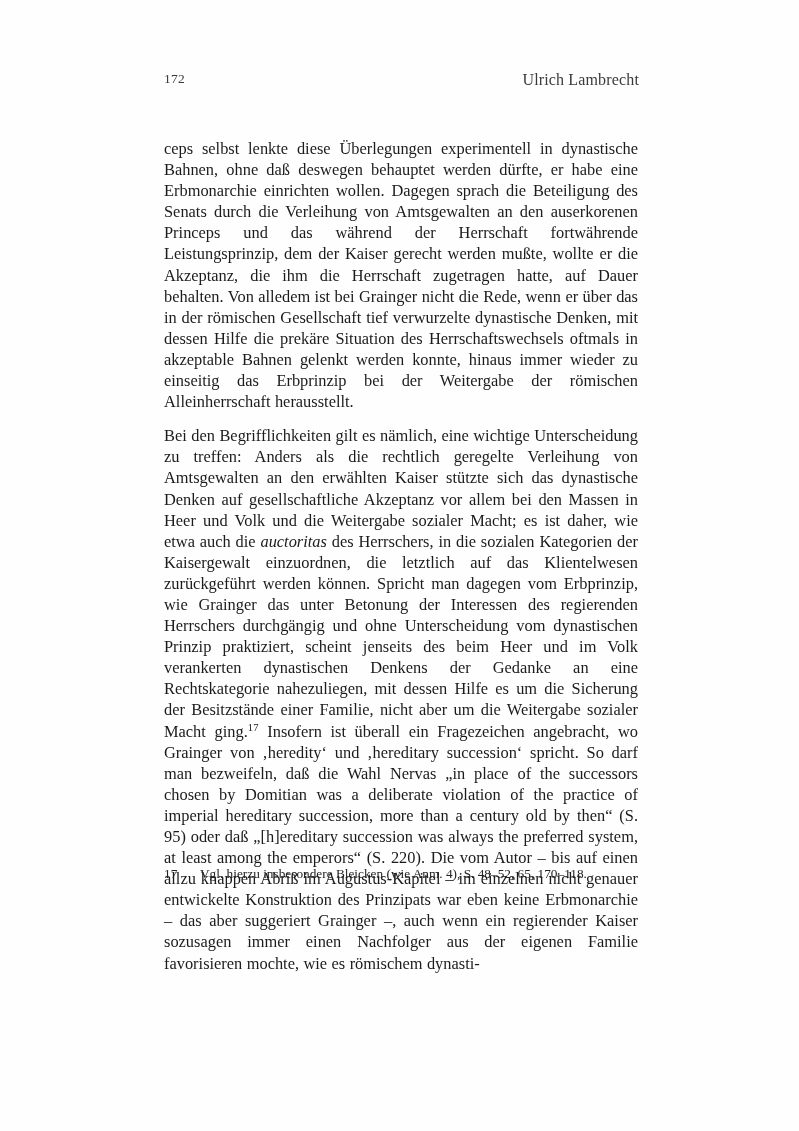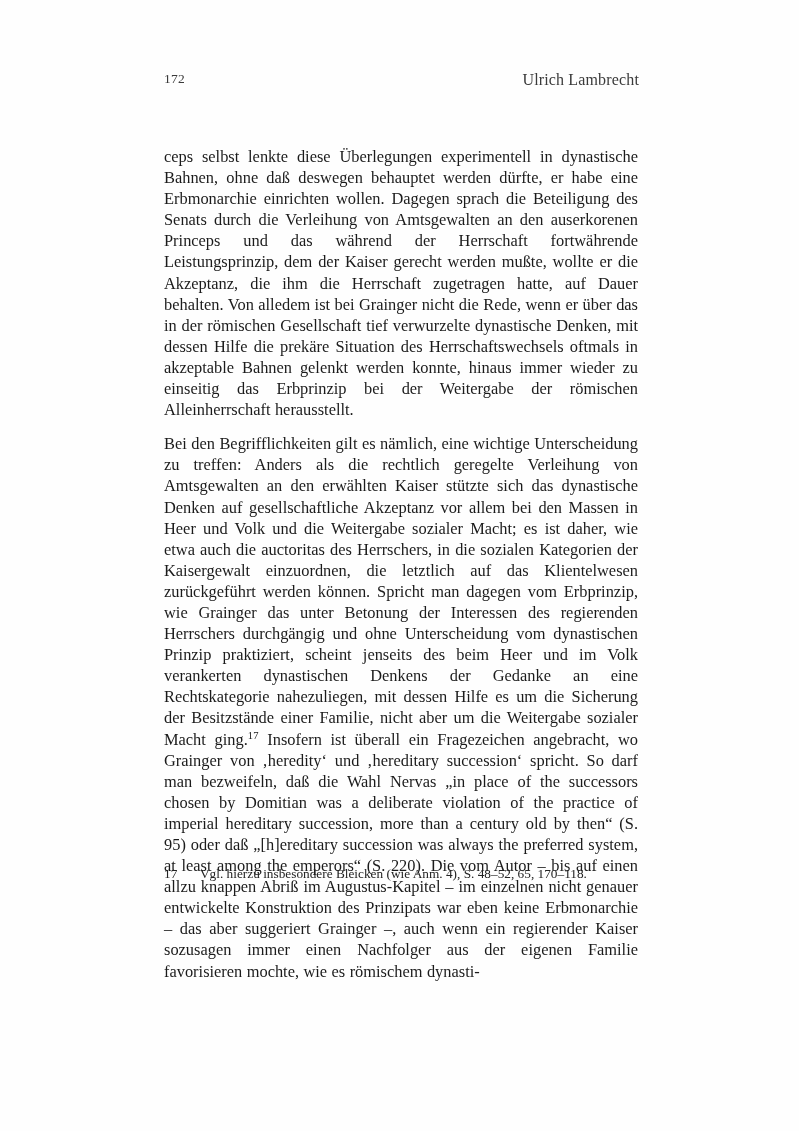--- a/index.html
+++ b/index.html
@@ -51,34 +51,35 @@
 
   
   .textblock {
     position: absolute;
     top: 138px;
     left: 164px;
     width: 474px;
   }
 
   p.para {
-    margin: 8px 0 13px 0;
+    margin: 0 0 13px 0;
     font-size: 16.4px;
     line-height: 21.1px;
     text-align: justify;
     text-justify: inter-word;
     hyphens: manual;
     word-spacing: 0.02em;
     color: #1b1b1b;
   }
   p.para:last-child {
     margin-bottom: 0;
   }
 
   .it {
+    font-style: italic;
   }
 
   sup.fnref {
     font-size: 10.5px;
     vertical-align: super;
     line-height: 0;
     letter-spacing: 0.2px;
   }
 
   

